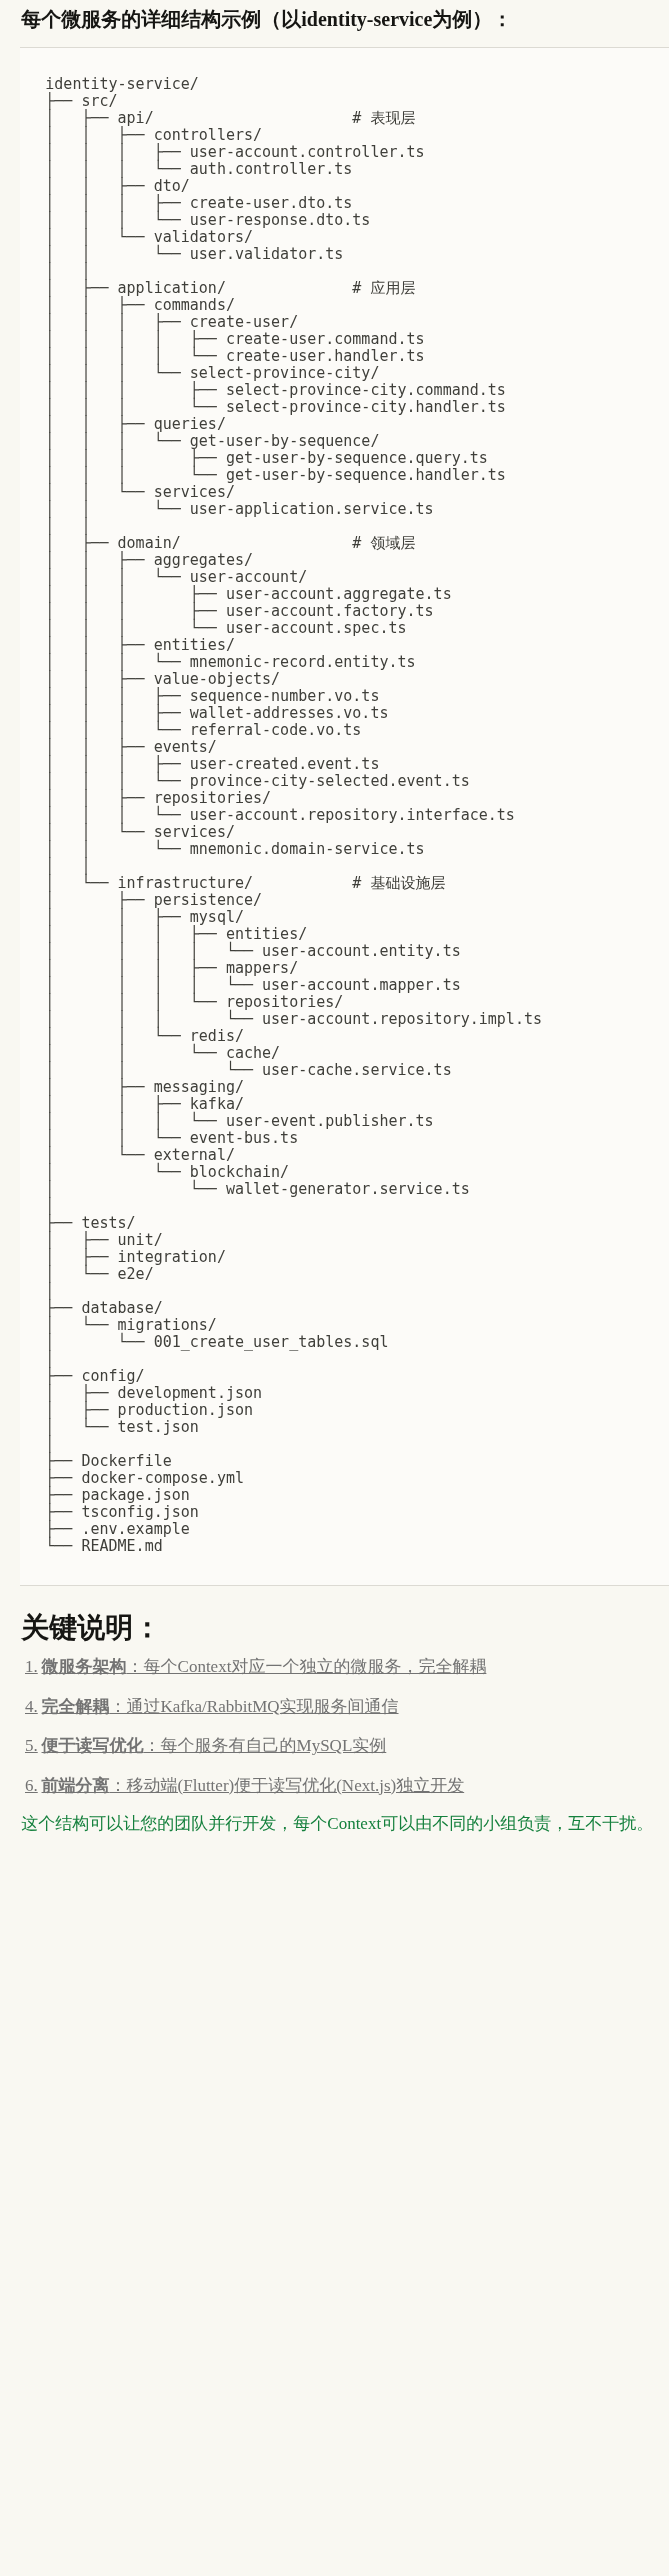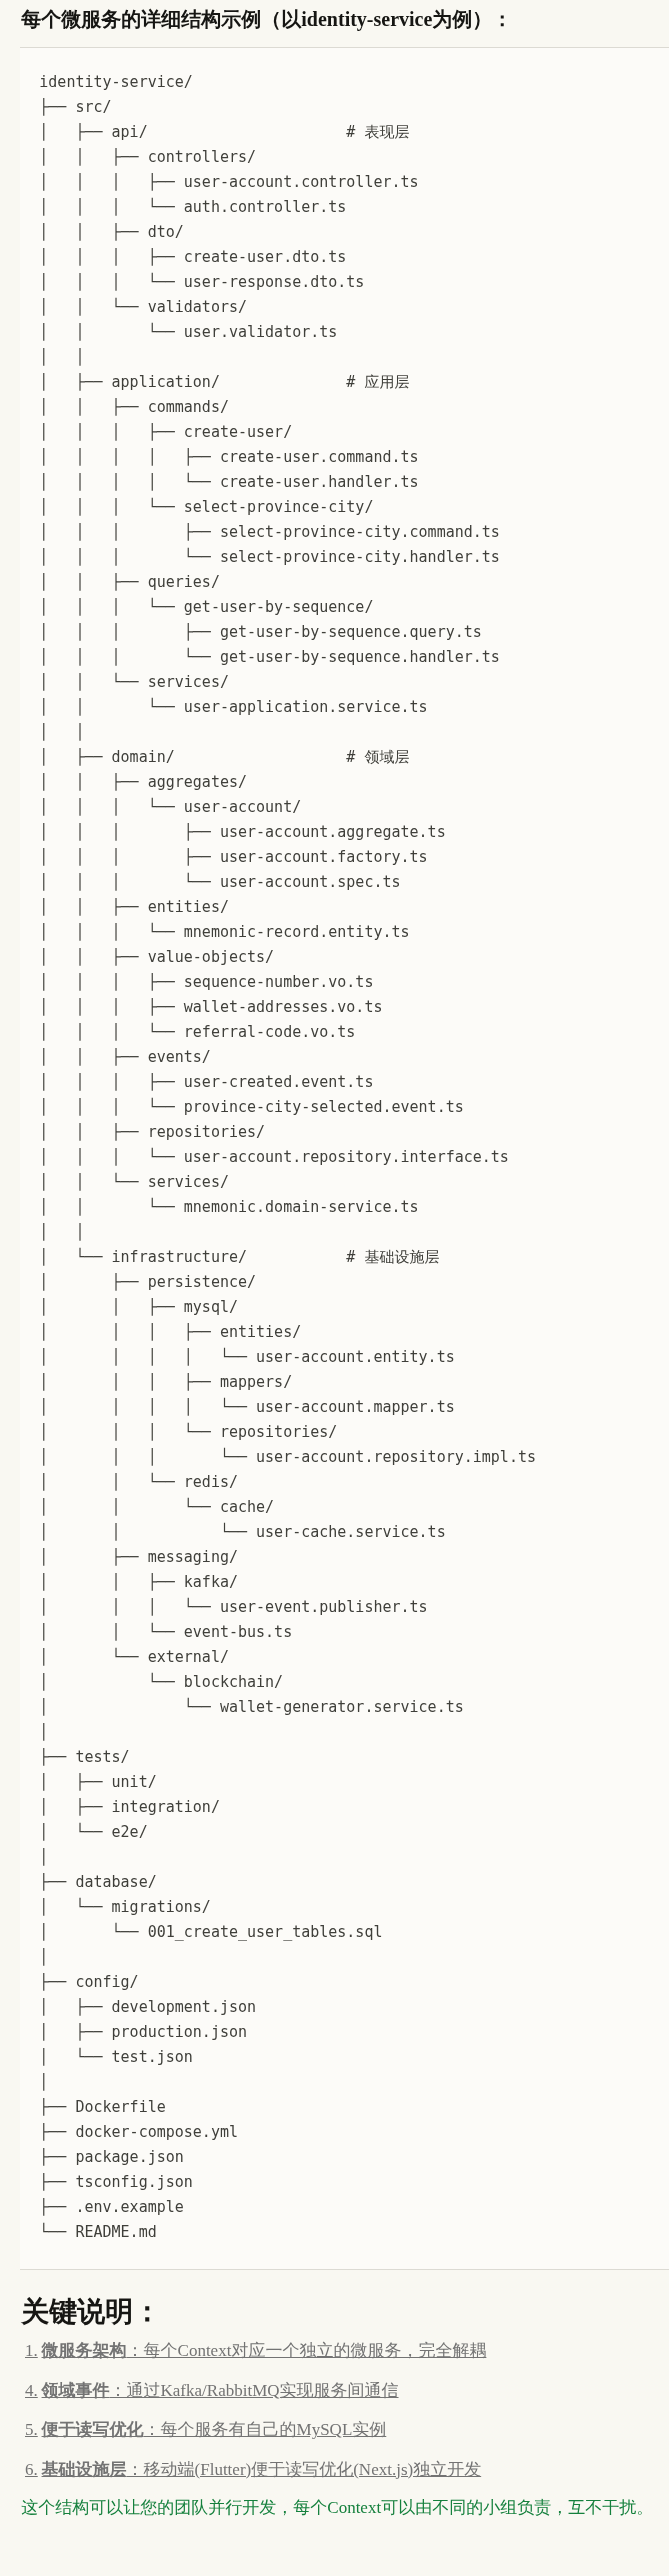--- a/index.html
+++ b/index.html
@@ -24,24 +24,24 @@
     margin-top: 15px;
     background: #fcfbf8;
     border-top: 0.9px solid #dcdad3;
     border-bottom: 0.9px solid #dcdad3;
     padding: 13.8px 11.3px 15.6px 11.3px;
     box-sizing: border-box;
     width: 669px;
     overflow: hidden;
   }
   .codeblock pre {
-    margin: 8px;
+    margin: 14px;
     font-family: "DejaVu Sans Mono", monospace;
     font-size: 15px;
-    line-height: 25px;
+    line-height: 17px;
     color: #3f3f3a;
     white-space: pre;
   }
   .notes-heading {
     margin: 24px 0 0 0;
     padding-left: 1.3px;
     font-size: 28px;
     line-height: 1.3;
     font-weight: 700;
     color: #161613;
@@ -161,21 +161,21 @@
 ├── package.json
 ├── tsconfig.json
 ├── .env.example
 └── README.md</pre>
   </div>
 
   <h3 class="notes-heading">关键说明：</h3>
 
   <div class="notes">
     <div class="note-item"><span class="num">1.</span><strong>微服务架构</strong><span>：每个Context对应一个独立的微服务，完全解耦</span></div>
-    <div class="note-item"><span class="num">4.</span><strong>领域事件</strong><span>：通过Kafka/RabbitMQ实现服务间通信</span></div>
+    <div class="note-item"><span class="num">4.</span><strong>完全解耦</strong><span>：通过Kafka/RabbitMQ实现服务间通信</span></div>
     <div class="note-item"><span class="num">5.</span><strong>便于读写优化</strong><span>：每个服务有自己的MySQL实例</span></div>
-    <div class="note-item"><span class="num">6.</span><strong>基础设施层</strong><span>：移动端(Flutter)便于读写优化(Next.js)独立开发</span></div>
+    <div class="note-item"><span class="num">6.</span><strong>前端分离</strong><span>：移动端(Flutter)便于读写优化(Next.js)独立开发</span></div>
   </div>
 
   <p class="closing">这个结构可以让您的团队并行开发，每个Context可以由不同的小组负责，互不干扰。</p>
 
 </div>
 
 
 </body></html>

